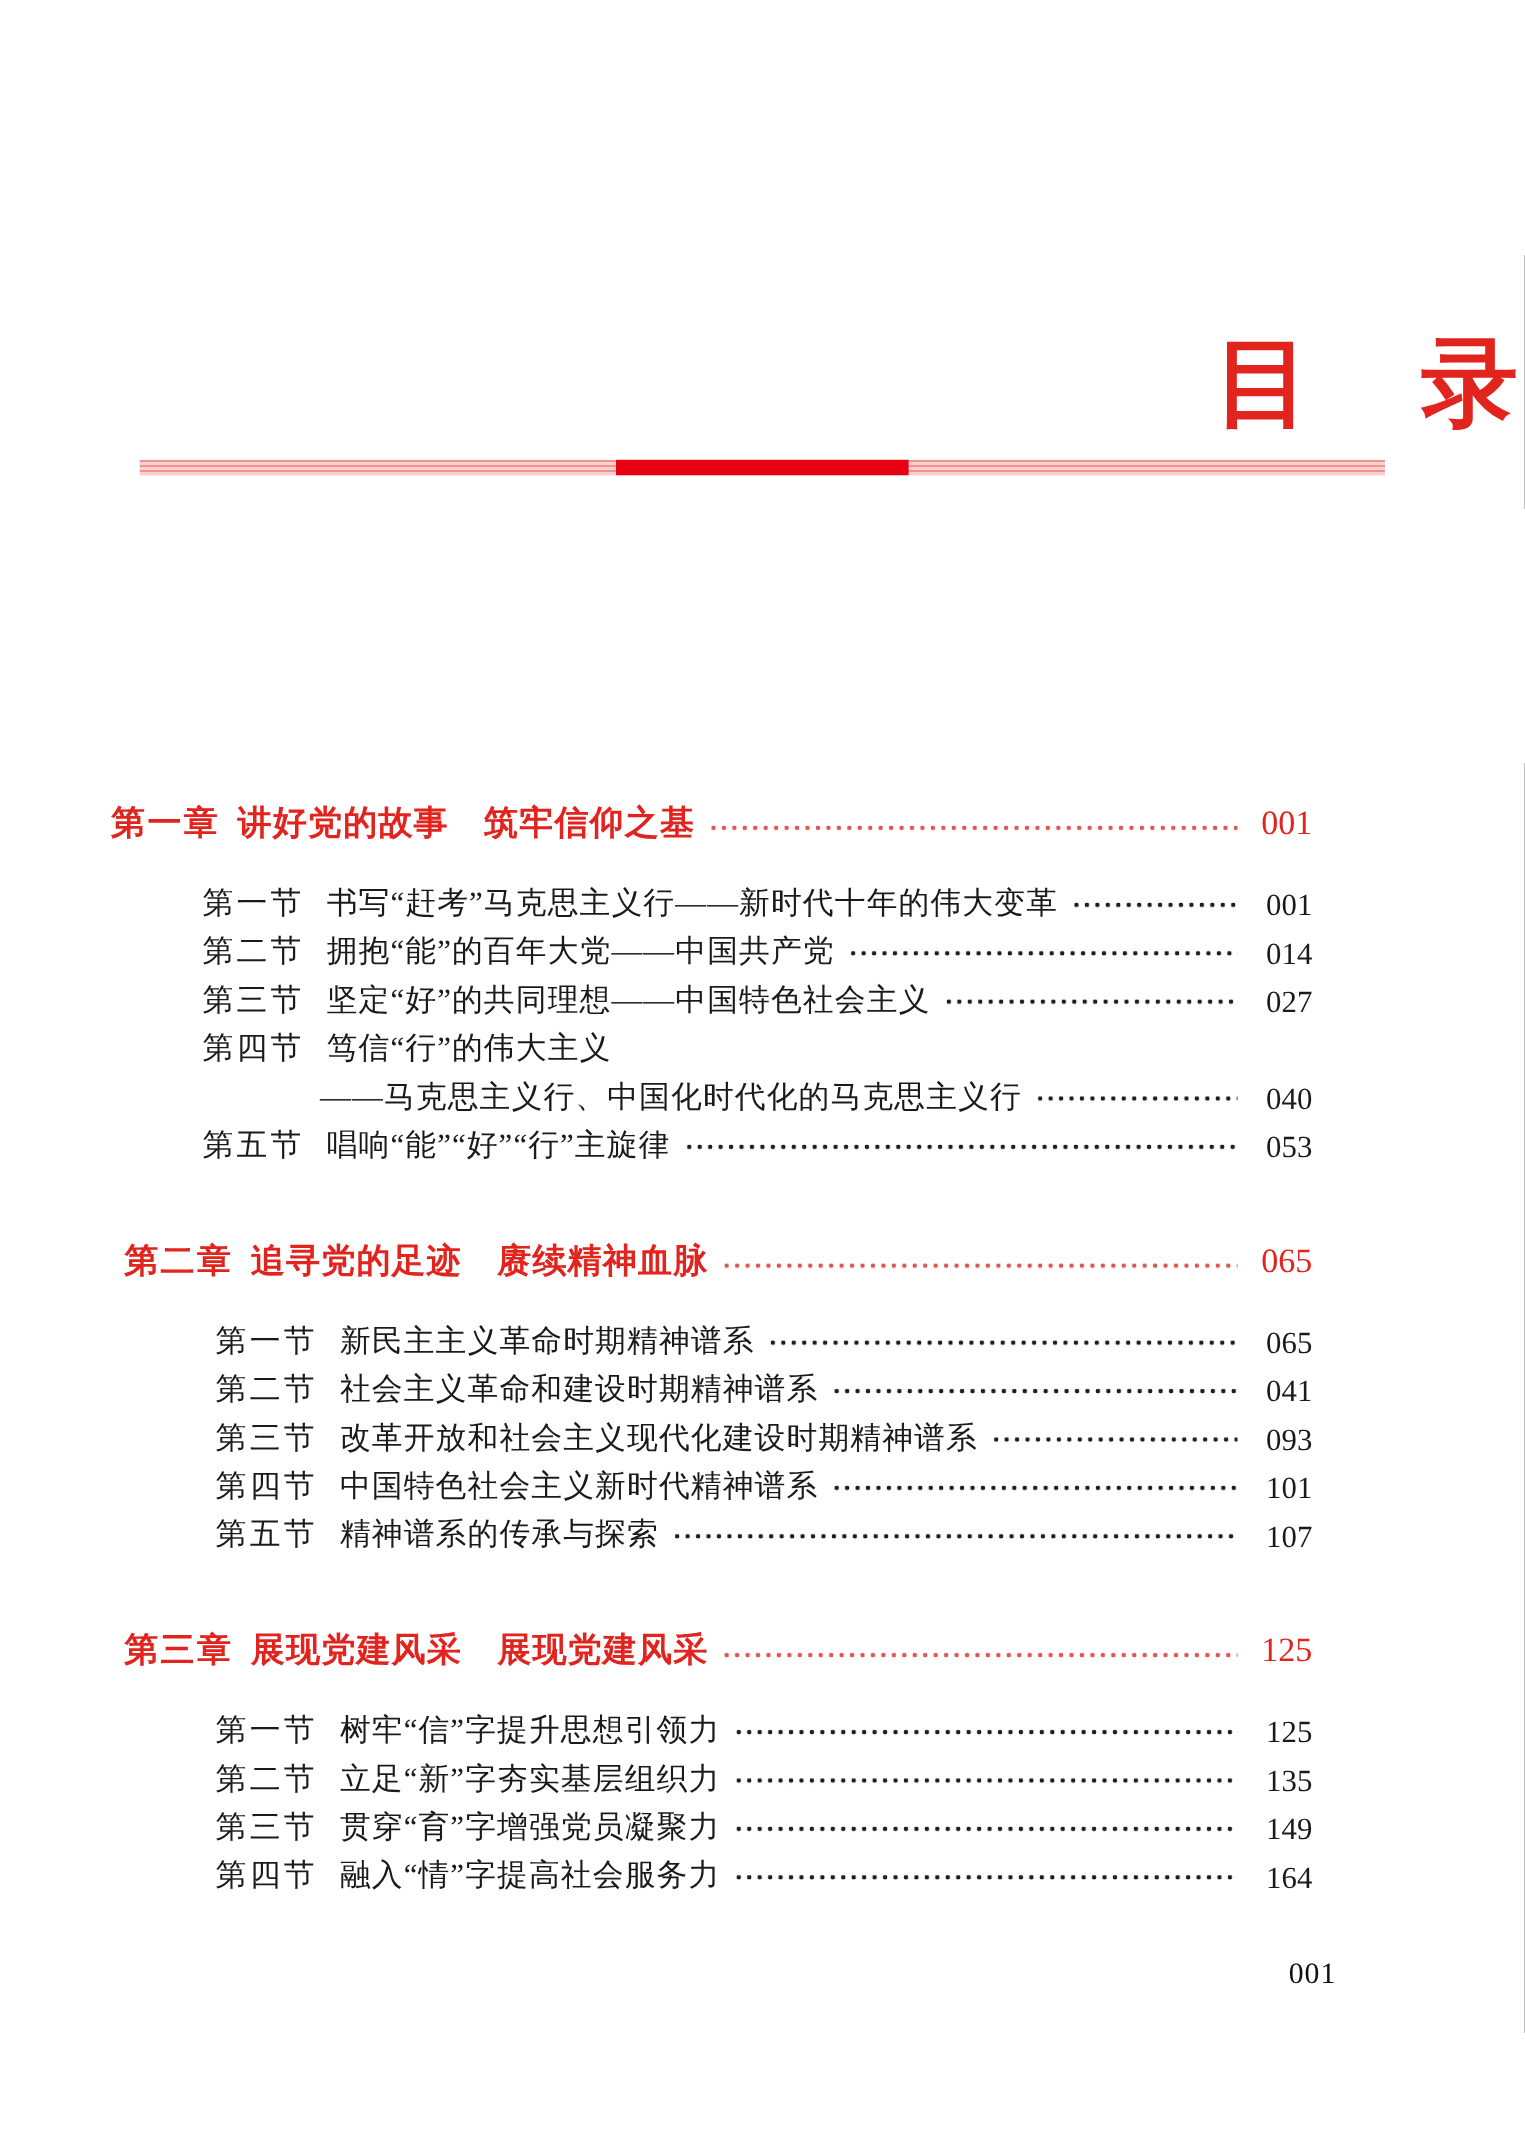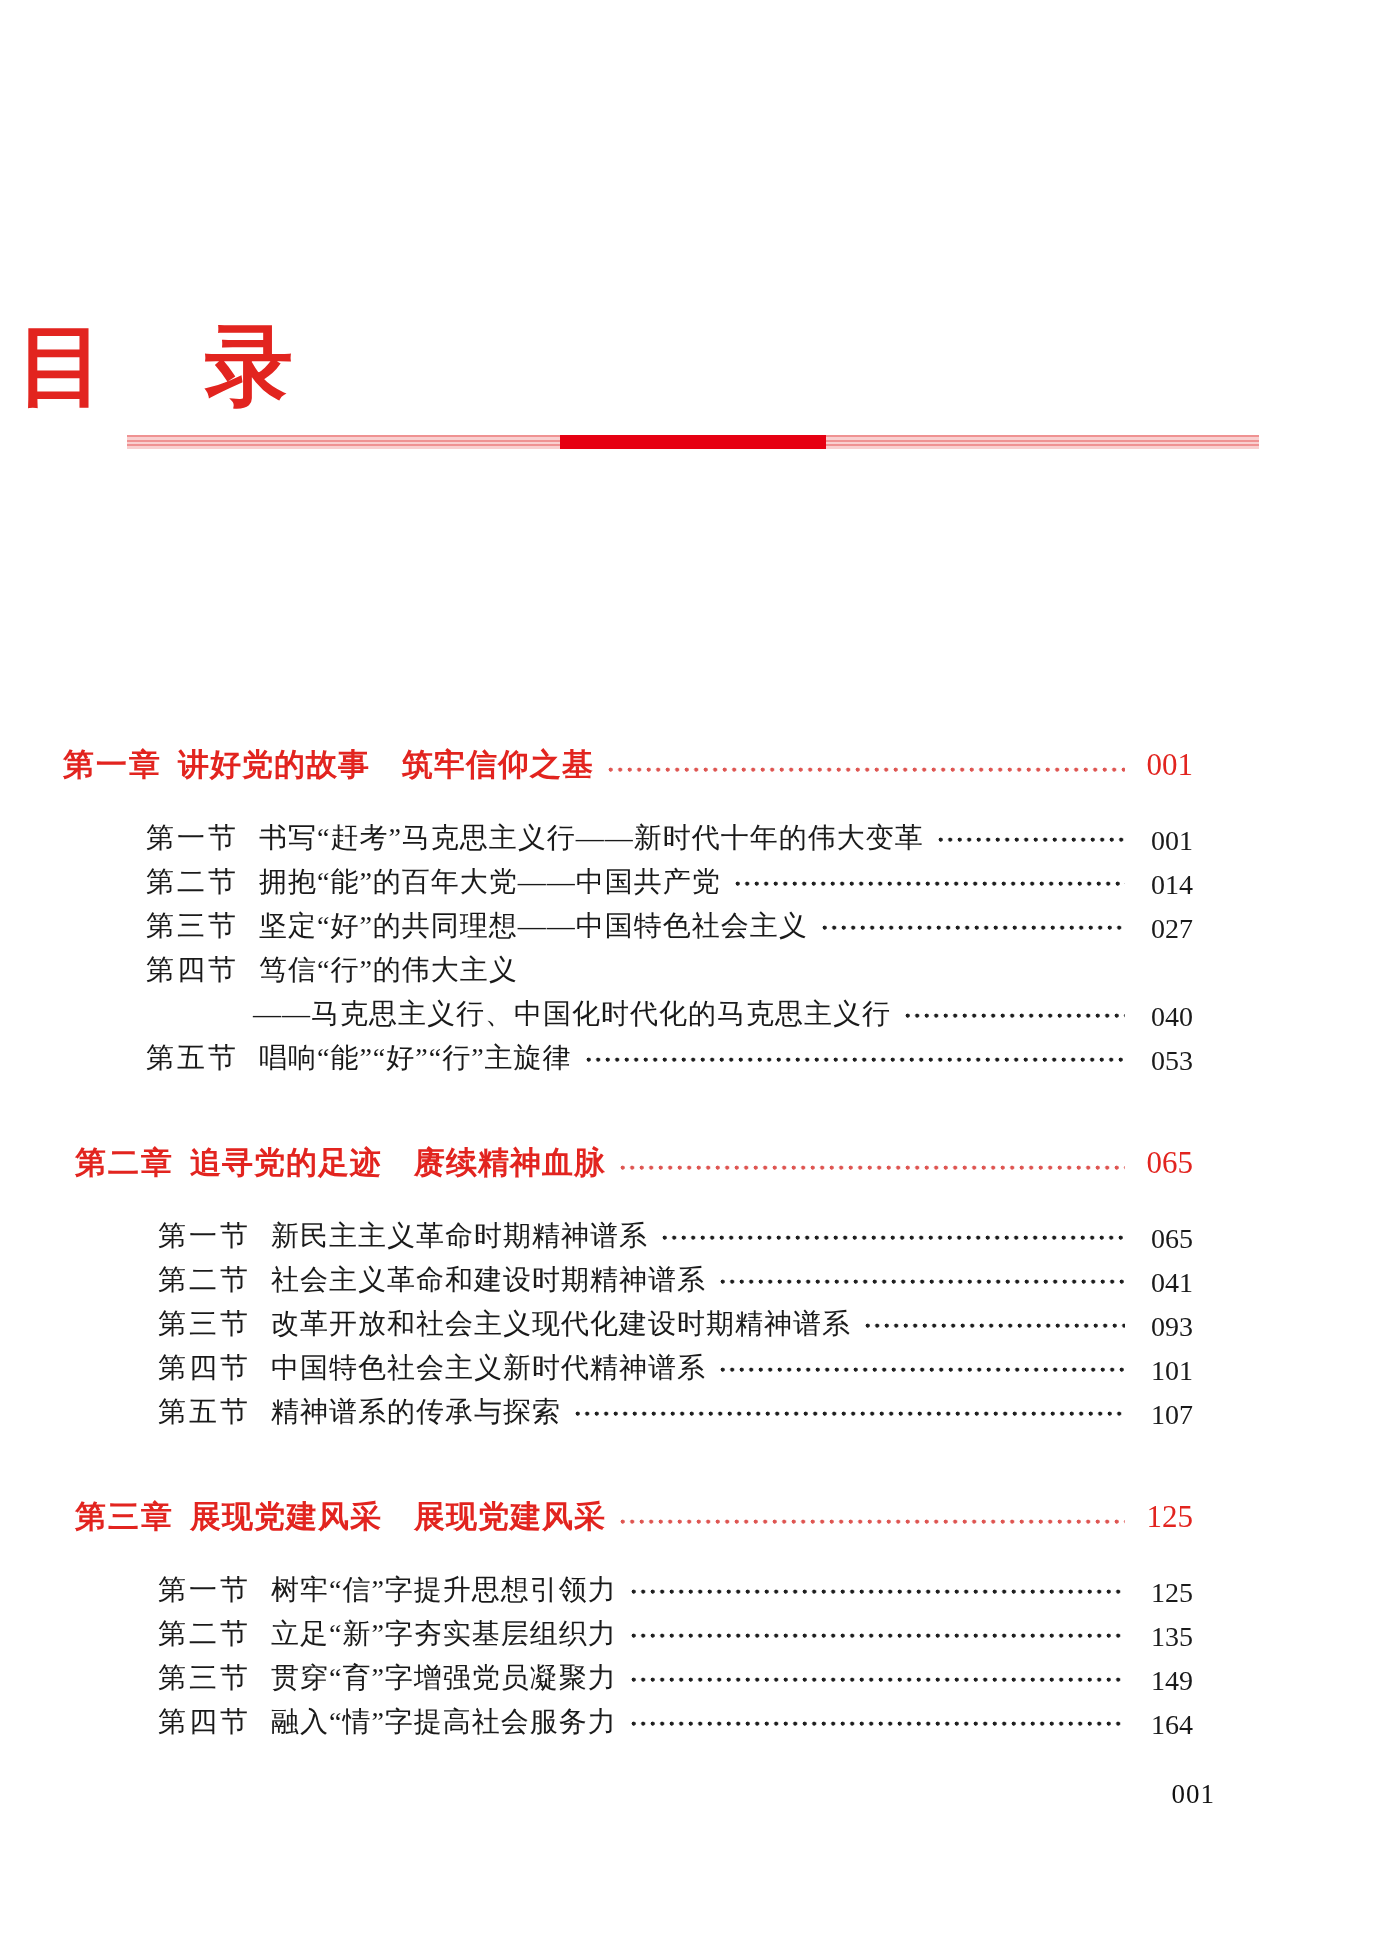--- a/index.html
+++ b/index.html
@@ -7,23 +7,23 @@
     position: relative;
     width: 1386px; height: 1937px;
     margin: 0 auto;
     background: #ffffff;
     font-family: "Liberation Serif", "DejaVu Serif", serif;
     color: #1a1a1a;
     overflow: hidden;
   }
   
   .page-title {
-    margin: 17px;
+    margin: 0;
     padding-top: 306px;
-    text-align: left;
+    text-align: right;
     font-size: 88px;
     line-height: 1;
     font-weight: bold;
     letter-spacing: 6px;
     color: var(--accent-red, #e2241f);
   }
   
   .rule {
     position: relative;
     width: 1132px;
@@ -38,21 +38,21 @@
   .rule-center {
     position: absolute;
     left: 50%; top: 0;
     transform: translateX(-50%);
     width: 266px; height: 100%;
     background: var(--band-accent, #e60012);
   }
   
   .toc {
     margin-top: 294px;
-    padding: 0 193px 0 63px;
+    padding: 0 193px 0 101px;
   }
   .chapter + .chapter { margin-top: 64px; margin-left: 12px; }
 
   .ch-row {
     display: flex;
     align-items: center;
     height: 44px;
     font-family: "Liberation Sans", "DejaVu Sans", sans-serif;
     font-weight: bold;
     font-size: 31px;

